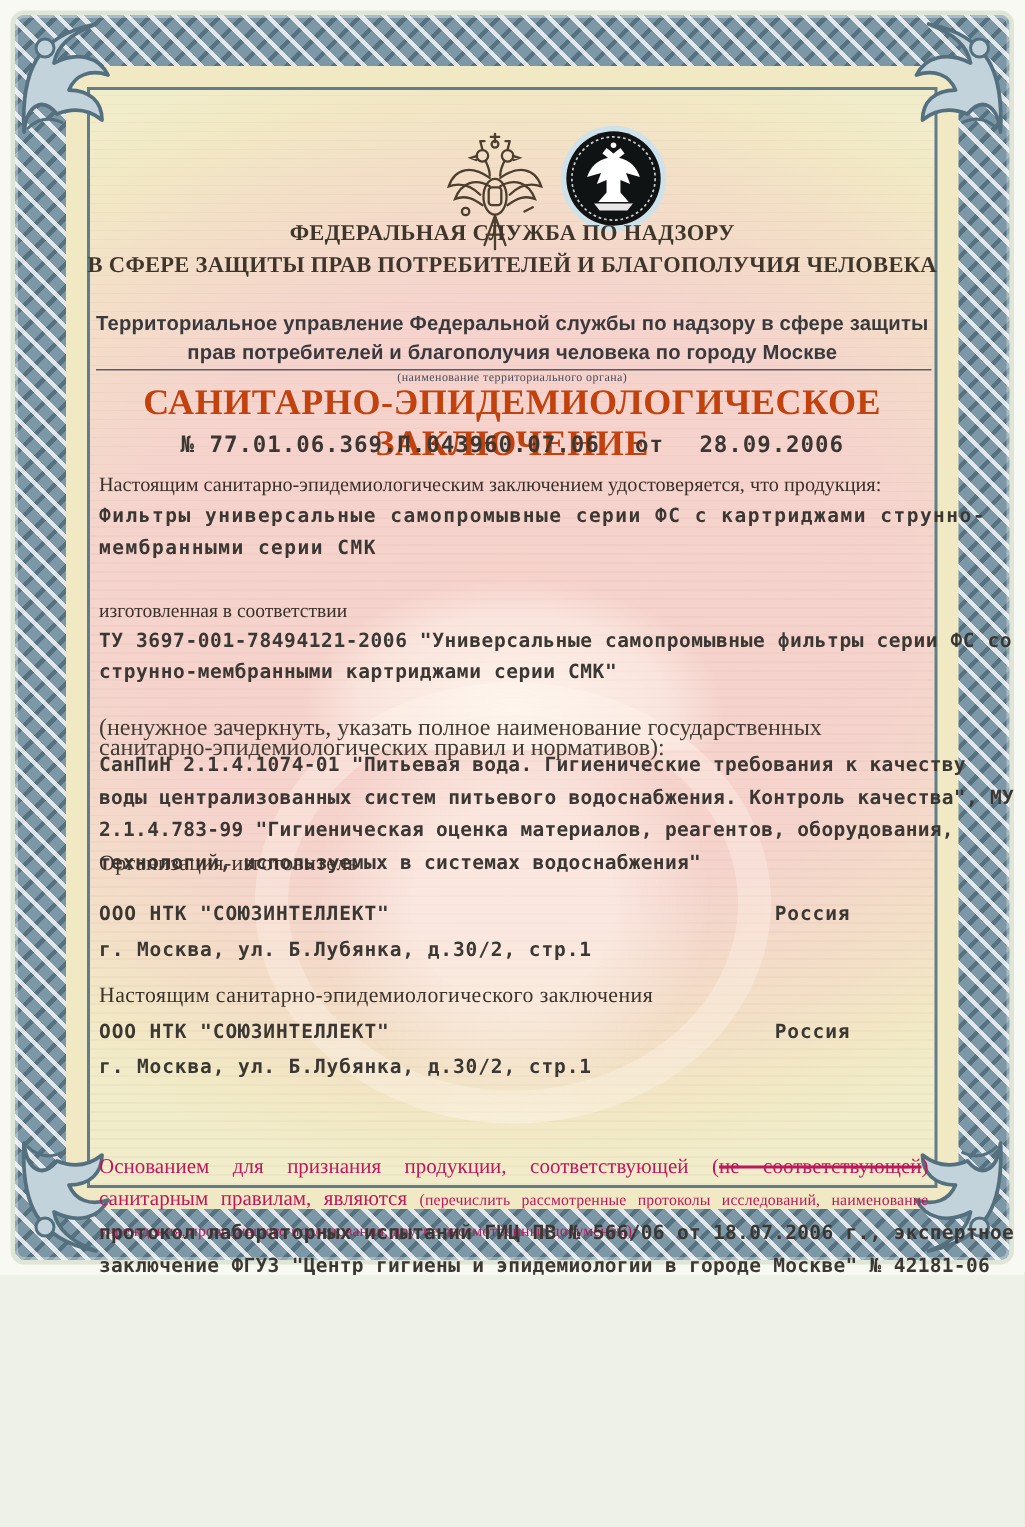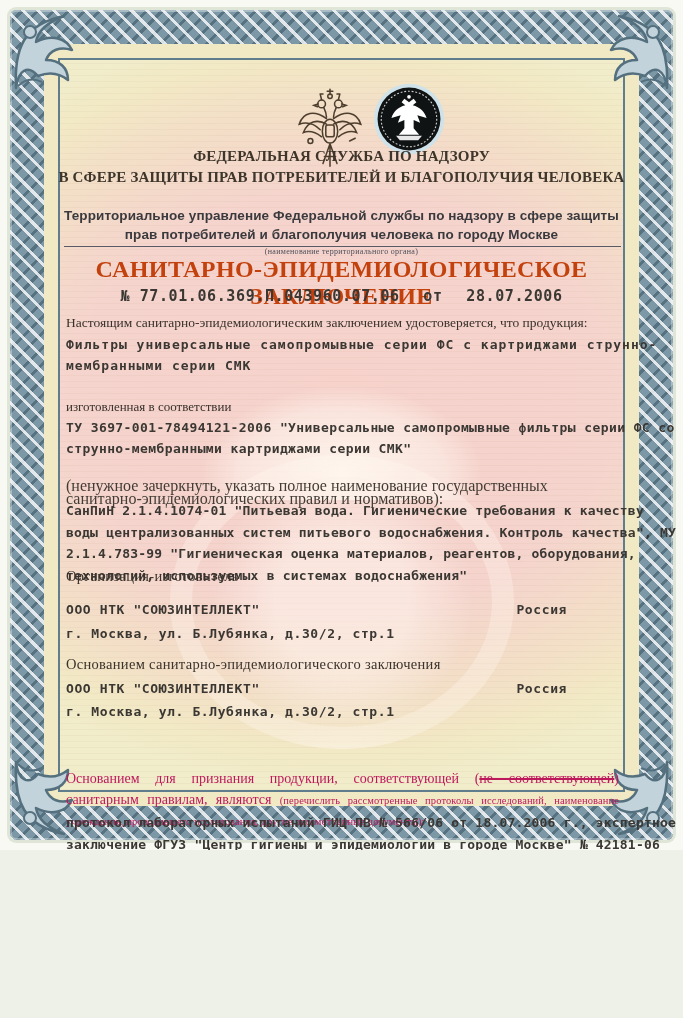--- a/index.html
+++ b/index.html
@@ -148,40 +148,40 @@
 
   <div class="abs ctr sans territorial">Территориальное управление Федеральной службы по надзору в сфере защиты прав потребителей и благополучия человека по городу Москве</div>
   <div class="abs rule"></div>
   <div class="abs ctr rule-cap">(наименование территориального органа)</div>
 
   <div class="abs ctr serif doc-title">САНИТАРНО-ЭПИДЕМИОЛОГИЧЕСКОЕ ЗАКЛЮЧЕНИЕ</div>
   <div class="abs mono doc-num">
     <span>№</span>
     <span>77.01.06.369.П.043960.07.06</span><span class="gap"></span>
     <span>от</span><span class="gap"></span>
-    <span>28.07.2006</span>
+    <span>28.09.2006</span>
   </div>
 
   <div class="abs serif intro">Настоящим санитарно-эпидемиологическим заключением удостоверяется, что продукция:</div>
   <div class="abs mono product">Фильтры универсальные самопромывные серии ФС с картриджами струнно-мембранными серии СМК</div>
 
   <div class="abs serif made">изготовленная в соответствии</div>
   <div class="abs mono spec">ТУ 3697-001-78494121-2006 "Универсальные самопромывные фильтры серии ФС со струнно-мембранными картриджами серии СМК"</div>
 
   <div class="abs serif conf-note">(ненужное зачеркнуть, указать полное наименование государственных санитарно-эпидемиологических правил и нормативов):</div>
   <div class="abs mono regs">СанПиН 2.1.4.1074-01 "Питьевая вода. Гигиенические требования к качеству воды централизованных систем питьевого водоснабжения. Контроль качества", МУ 2.1.4.783-99 "Гигиеническая оценка материалов, реагентов, оборудования, технологий, используемых в системах водоснабжения"</div>
 
   <div class="abs serif sec-label" style="top:568px">Организация-изготовитель</div>
   <div class="abs mono org-row" style="top:602px">
     <span>ООО НТК "СОЮЗИНТЕЛЛЕКТ"</span>
     <span>Россия</span>
   </div>
   <div class="abs mono addr" style="top:626px">г. Москва, ул. Б.Лубянка, д.30/2, стр.1</div>
 
-  <div class="abs serif sec-label" style="top:656px">Основанием санитарно-эпидемиологического заключения</div>
+  <div class="abs serif sec-label" style="top:656px">Настоящим санитарно-эпидемиологического заключения</div>
   <div class="abs mono org-row" style="top:681px">
     <span>ООО НТК "СОЮЗИНТЕЛЛЕКТ"</span>
     <span>Россия</span>
   </div>
   <div class="abs mono addr" style="top:704px">г. Москва, ул. Б.Лубянка, д.30/2, стр.1</div>
 
   <div class="abs serif basis">
     <span>Основанием для признания продукции, соответствующей (</span><span class="strike">не соответствующей</span><span>) санитарным правилам, являются </span><span class="small">(перечислить рассмотренные протоколы исследований, наименование учреждения, проводившего исследования, другие рассмотренные документы):</span>
   </div>
   <div class="abs mono docs">протокол лабораторных испытаний ГИЦ ПВ № 566/06 от 18.07.2006 г., экспертное заключение ФГУЗ "Центр гигиены и эпидемиологии в городе Москве" № 42181-06 от 27.03.2006 г.</div>

